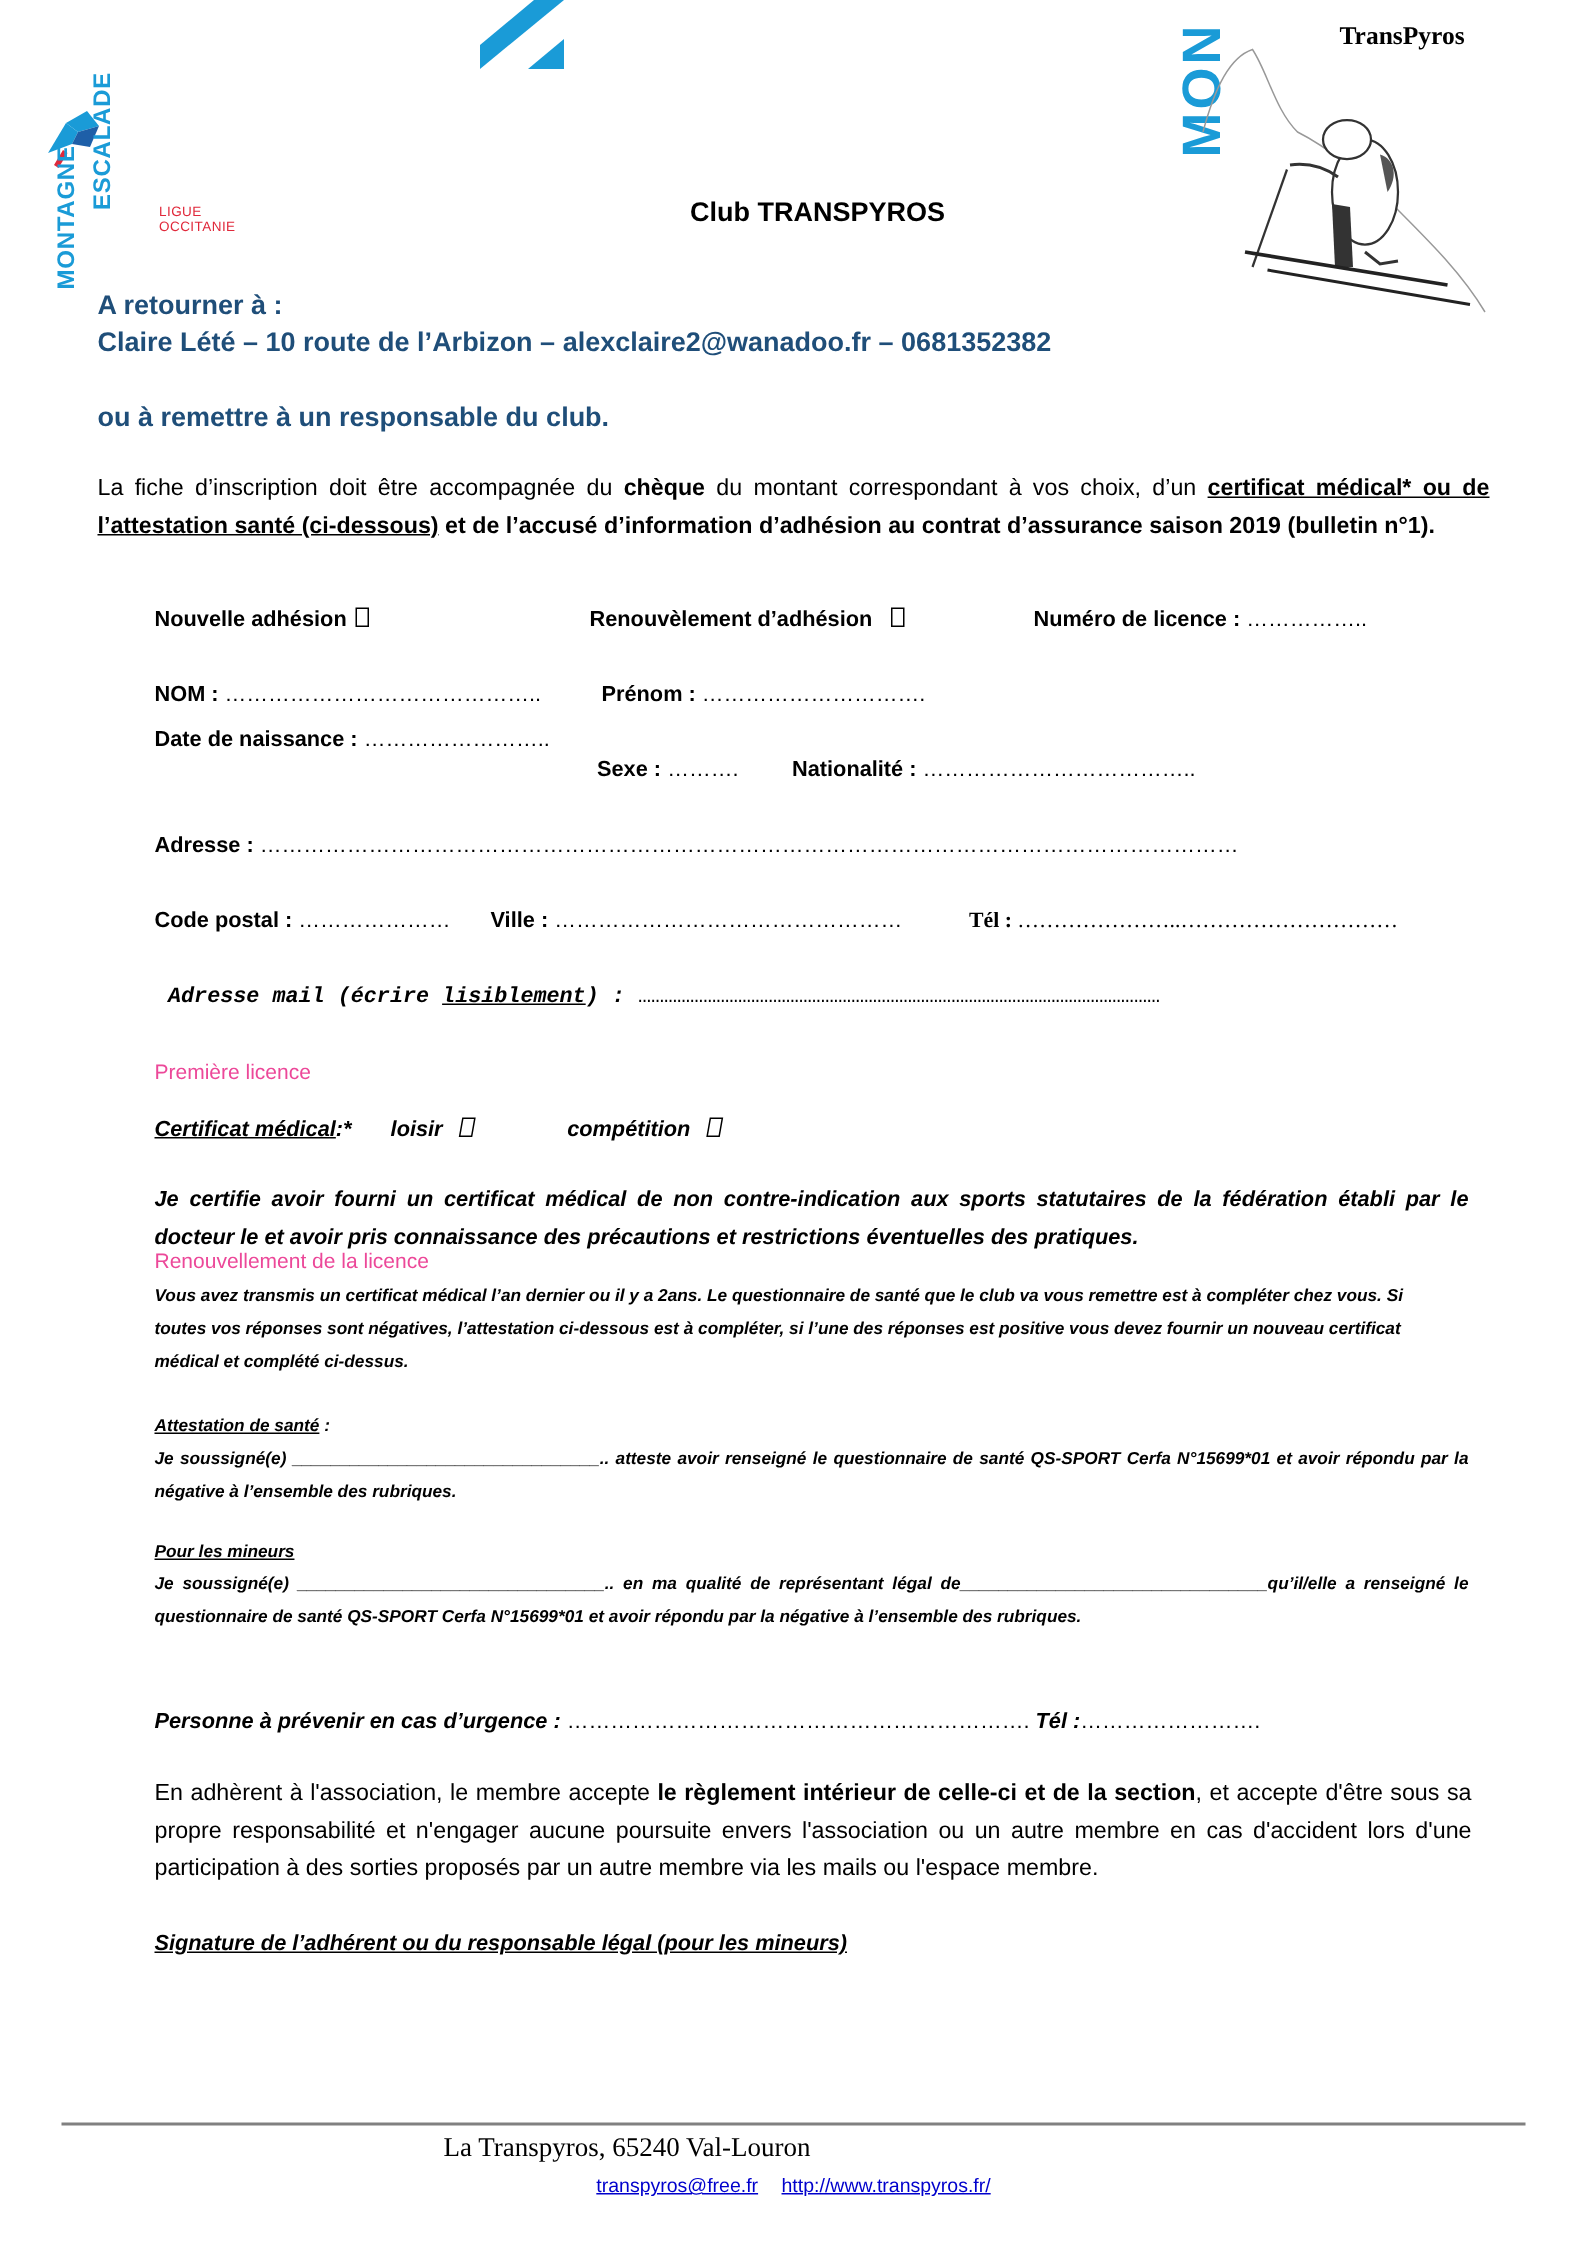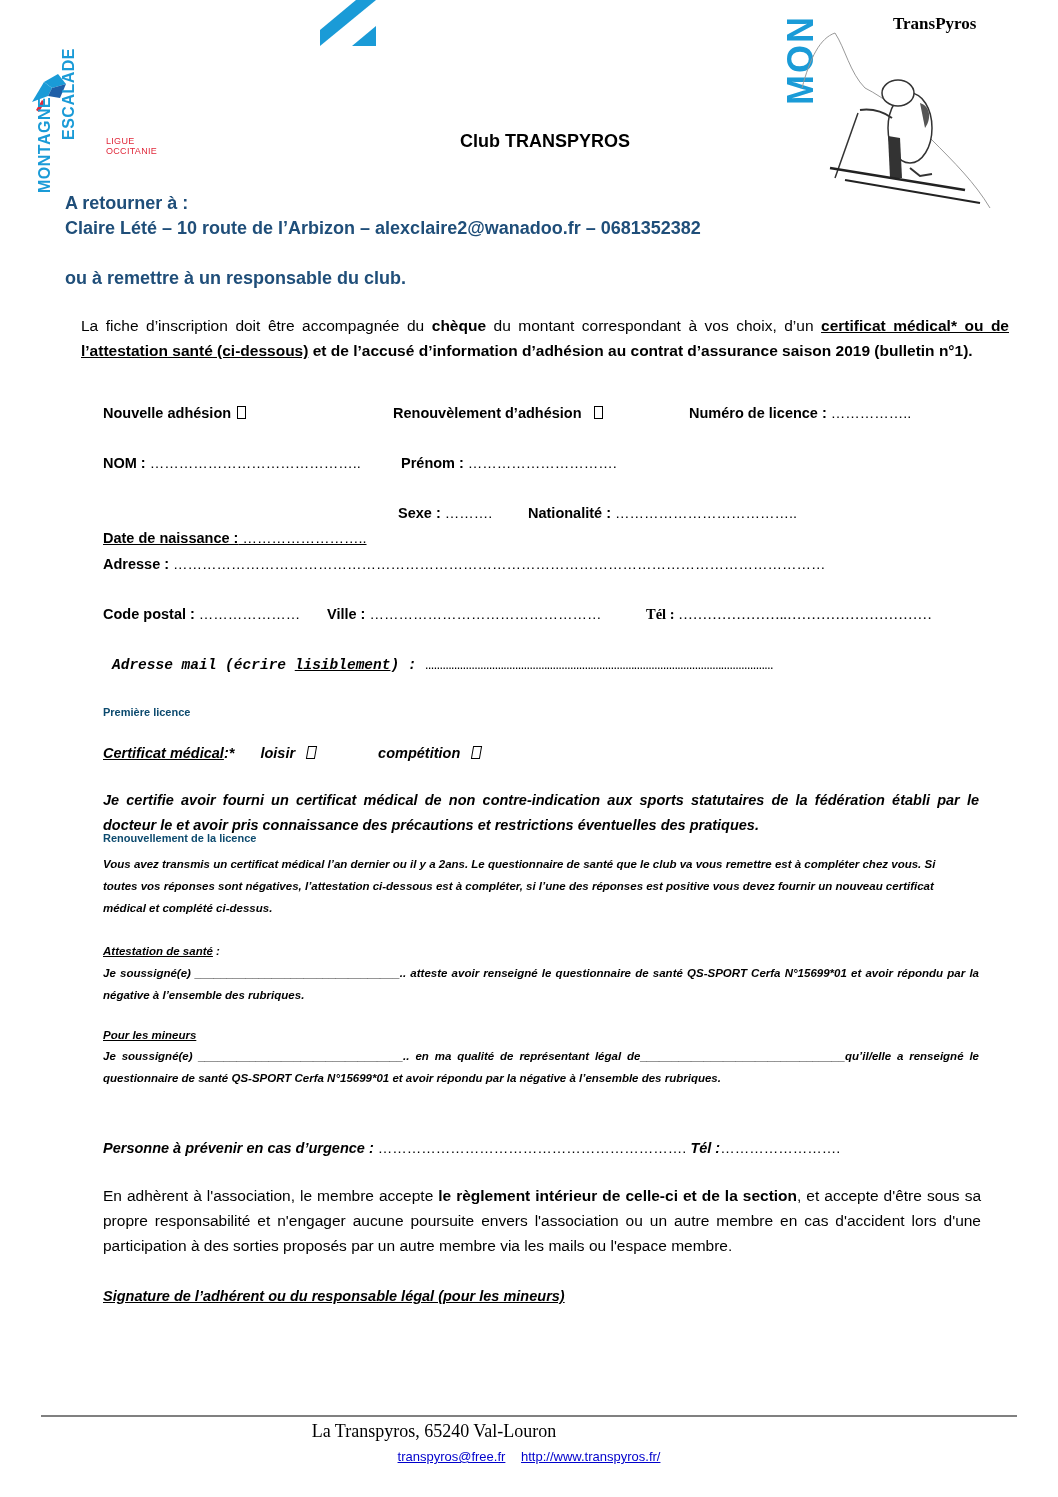--- a/index.html
+++ b/index.html
@@ -18,37 +18,37 @@
   .transpyros-brand { left: 893px; top: 14px; font-family: "Liberation Serif", serif; font-weight: bold; font-size: 17px; }
   .bear { left: 790px; top: 18px; width: 215px; height: 195px; }
 
   .title { left: 0; width: 1090px; top: 131px; text-align: center; font-weight: bold; font-size: 18px; }
 
   .blue-it { color: #1f4e79; font-weight: bold; font-size: 18px; }
   .ret1 { left: 65px; top: 193px; }
   .ret2 { left: 65px; top: 218px; }
   .ret3 { left: 65px; top: 268px; }
 
-  .intro { left: 65px; top: 313px; width: 928px; font-size: 15.5px; line-height: 25px; text-align: justify; margin-left: 16px; }
+  .intro { left: 65px; top: 313px; width: 928px; font-size: 15.5px; line-height: 25px; text-align: justify; }
   .intro b { font-weight: bold; }
   .u { text-decoration: underline; }
 
   .field { font-weight: bold; font-size: 14.5px; }
   .dots { font-weight: normal; }
   .cb { display: inline-block; width: 7px; height: 11px; border: 1px solid #000; vertical-align: -1px; margin-left: 6px; }
 
-  .sec-title { color: #0c4a6e; font-weight: bold; font-size: 11px; }
+  .sec-title { color: #ec4899; font-weight: normal; font-size: 14px; }
   .it { font-style: italic; font-weight: bold; }
   .small-it { font-style: italic; font-weight: bold; font-size: 11.5px; line-height: 22px; }
   .just { text-align: justify; }
 
   .rules { left: 103px; top: 1183px; width: 878px; font-size: 15.5px; line-height: 25px; text-align: justify; }
 
   .footer-line { left: 41px; top: 1415px; width: 976px; height: 2px; background: #808080; }
-  .footer-addr { left: 0; width: 836px; top: 1421px; text-align: center; font-family: "Liberation Serif", serif; font-size: 18px; margin-left: 16px; }
+  .footer-addr { left: 0; width: 836px; top: 1421px; text-align: center; font-family: "Liberation Serif", serif; font-size: 18px; }
   .footer-links { left: 0; width: 1058px; top: 1449px; text-align: center; font-size: 13px; }
   .footer-links a { color: #0000cc; text-decoration: underline; margin: 0 6px; }
 </style>
 </head>
 <body>
 
 <div class="abs ffme-logo">
   <svg width="40" height="45" style="position:absolute;left:2px;top:46px" viewBox="0 0 40 45">
     <polygon points="2,28 14,8 22,14 18,22" fill="#1a9bd7"></polygon>
     <polygon points="14,8 28,0 36,10 22,14" fill="#1a9bd7"></polygon>
@@ -107,21 +107,21 @@
   <span>Numéro de licence :</span><span class="dots"> ……………..</span>
 </div>
 
 <div class="abs field" style="left:103px;top:455px;">
   <span>NOM :</span><span class="dots"> ……………………………………..</span>
 </div>
 <div class="abs field" style="left:401px;top:455px;">
   <span>Prénom :</span><span class="dots"> ………………………….</span>
 </div>
 
-<div class="abs field" style="left:103px;top:530px;text-decoration:underline;">
+<div class="abs field" style="left:103px;top:485px;">
   <span>Date de naissance :</span><span class="dots"> ……………………..</span>
 </div>
 <div class="abs field" style="left:398px;top:505px;">
   <span>Sexe :</span><span class="dots"> ……….</span>
 </div>
 <div class="abs field" style="left:528px;top:505px;">
   <span>Nationalité :</span><span class="dots"> ………………………………..</span>
 </div>
 
 <div class="abs field" style="left:103px;top:556px;">

